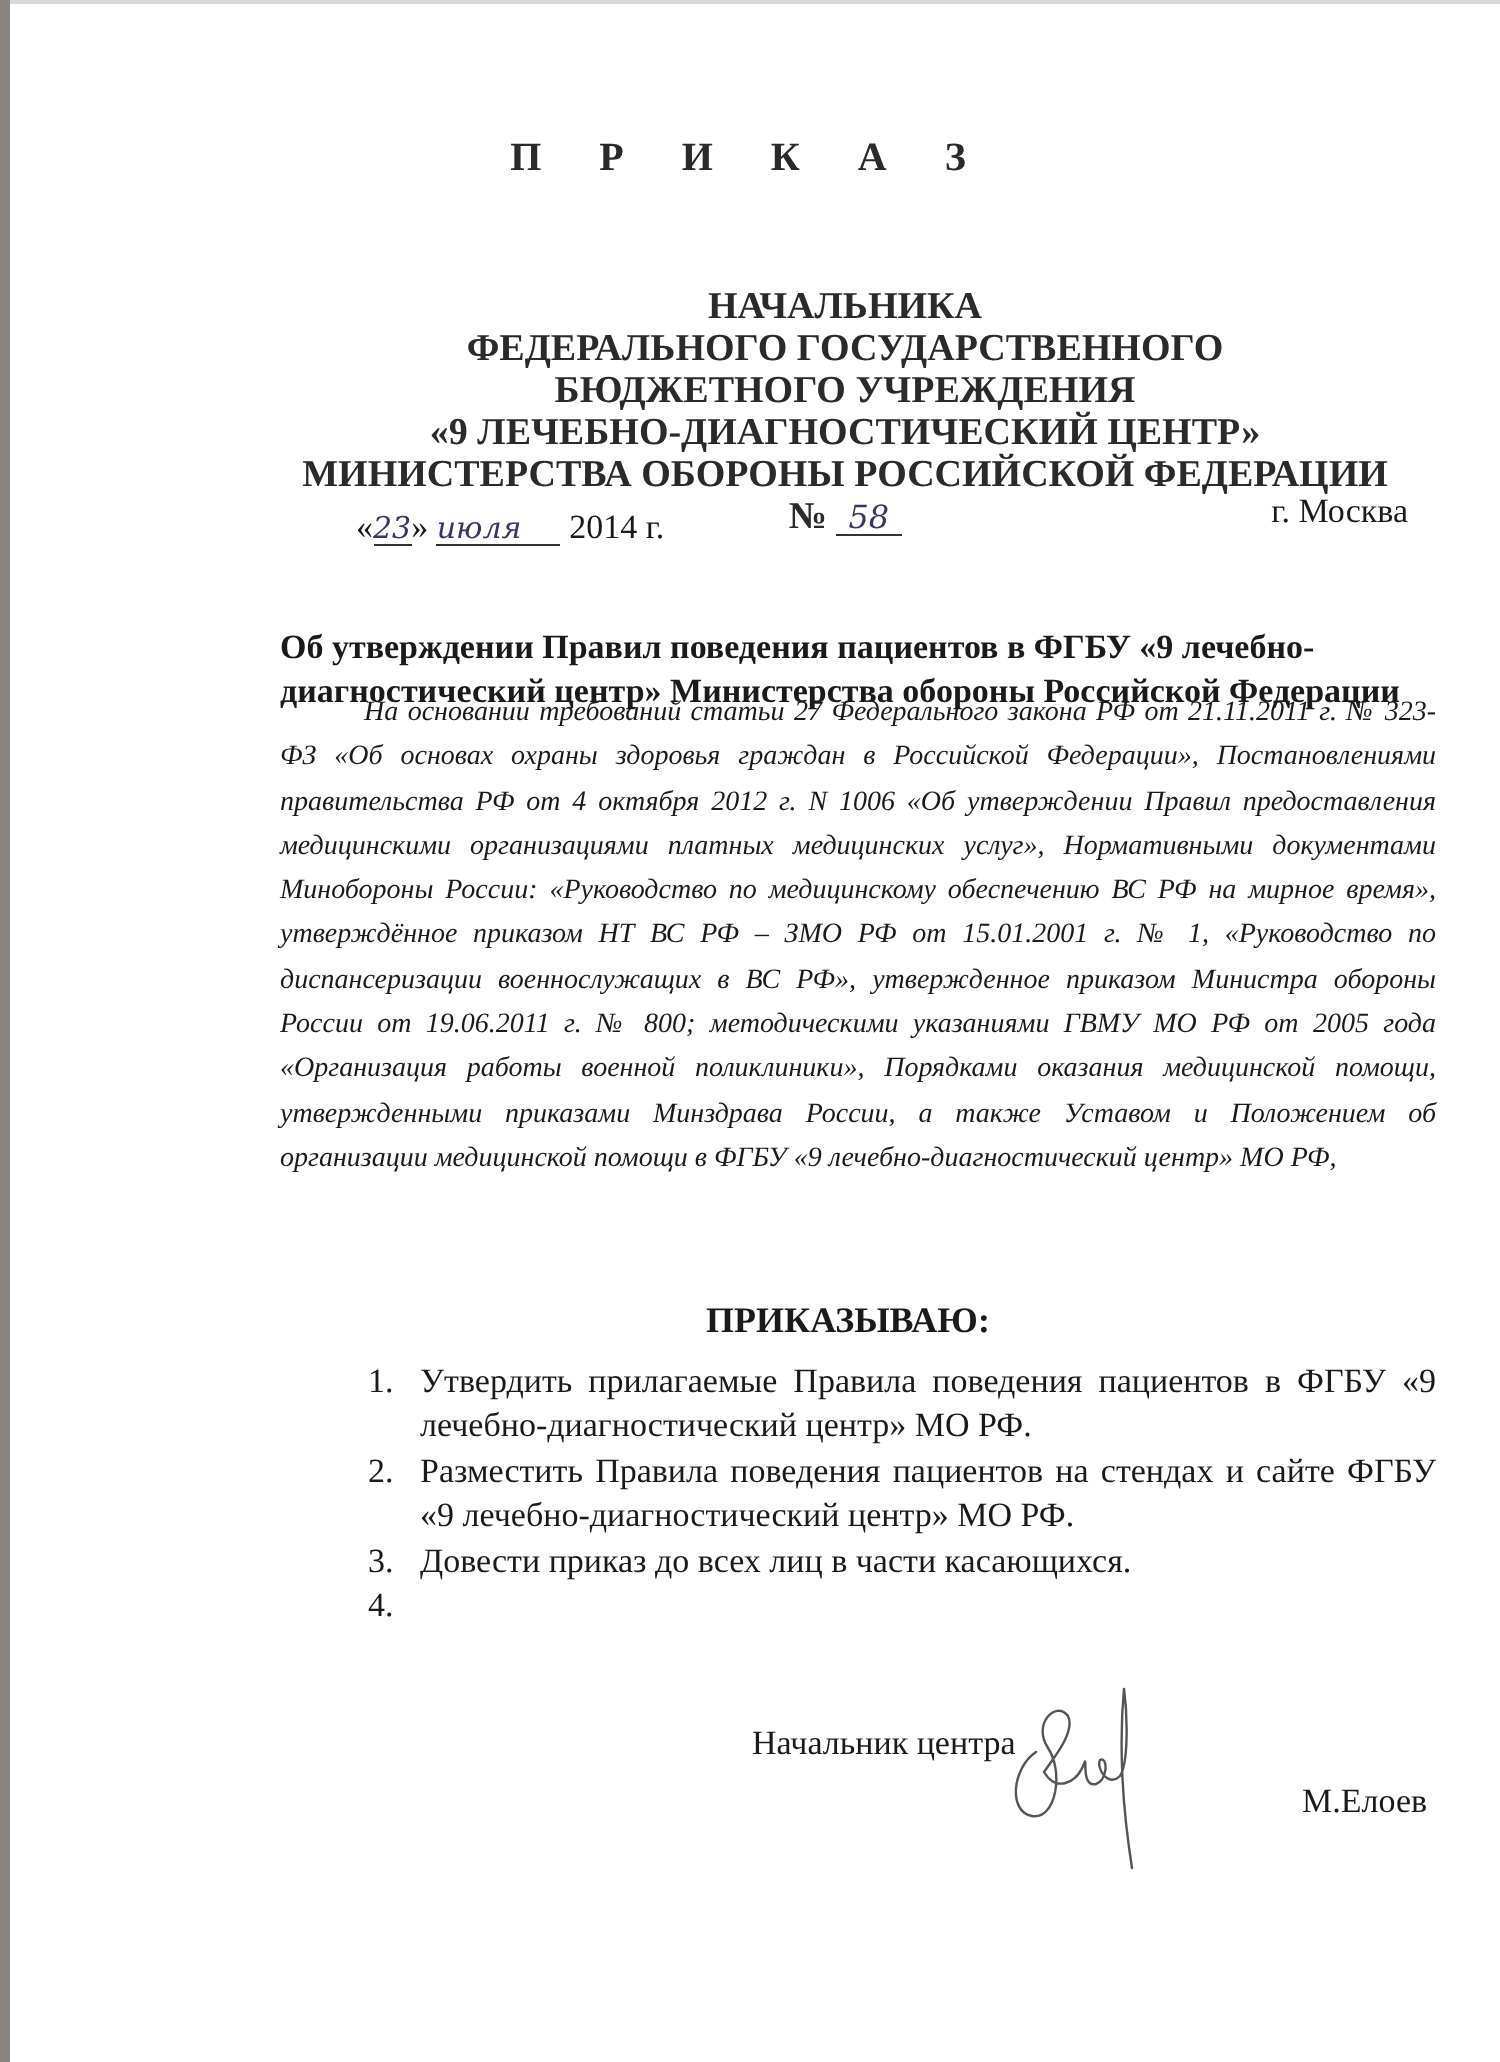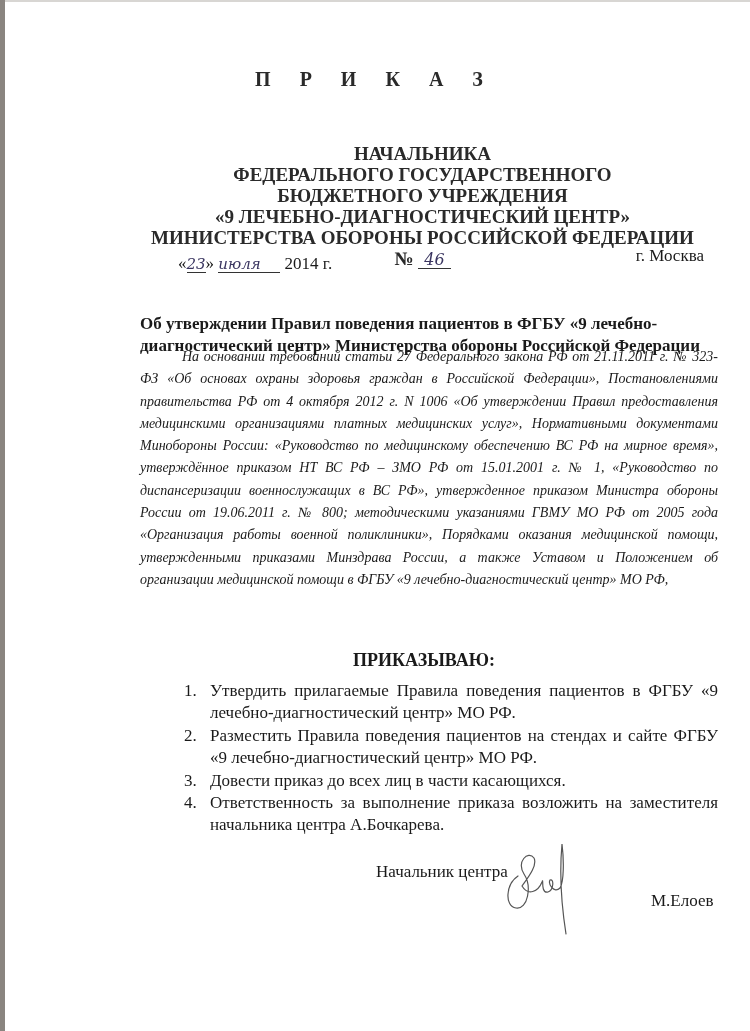--- a/index.html
+++ b/index.html
@@ -68,21 +68,21 @@
 <div class="abs title">П Р И К А З</div>
 
 <div class="abs hdr" style="top:117px;margin-top:26px;">
   <div>НАЧАЛЬНИКА</div>
   <div>ФЕДЕРАЛЬНОГО ГОСУДАРСТВЕННОГО</div>
   <div>БЮДЖЕТНОГО УЧРЕЖДЕНИЯ</div>
   <div>«9 ЛЕЧЕБНО-ДИАГНОСТИЧЕСКИЙ ЦЕНТР»</div>
   <div>МИНИСТЕРСТВА ОБОРОНЫ РОССИЙСКОЙ ФЕДЕРАЦИИ</div>
   <div class="num-line">
     <span>№</span>
-    <span class="hand">46</span>
+    <span class="hand">58</span>
   </div>
 </div>
 
 <div class="abs dateline">
   <span>«</span><span class="date-hand">23</span><span>»</span>
   <span class="date-hand" style="width:62px;">июля</span>
   <span>2014 г.</span>
 </div>
 
 <div class="abs city">г. Москва</div>
@@ -90,21 +90,21 @@
 <div class="abs subject">Об утверждении Правил поведения пациентов в ФГБУ «9 лечебно-диагностический центр» Министерства обороны Российской Федерации</div>
 
 <div class="abs body-text">На основании требований статьи 27 Федерального закона РФ от 21.11.2011 г. № 323-ФЗ «Об основах охраны здоровья граждан в Российской Федерации», Постановлениями правительства РФ от 4 октября 2012 г. N 1006 «Об утверждении Правил предоставления медицинскими организациями платных медицинских услуг», Нормативными документами Минобороны России: «Руководство по медицинскому обеспечению ВС РФ на мирное время», утверждённое приказом НТ ВС РФ – ЗМО РФ от 15.01.2001 г. № 1, «Руководство по диспансеризации военнослужащих в ВС РФ», утвержденное приказом Министра обороны России от 19.06.2011 г. № 800; методическими указаниями ГВМУ МО РФ от 2005 года «Организация работы военной поликлиники», Порядками оказания медицинской помощи, утвержденными приказами Минздрава России, а также Уставом и Положением об организации медицинской помощи в ФГБУ «9 лечебно-диагностический центр» МО РФ,</div>
 
 <div class="abs order-word">ПРИКАЗЫВАЮ:</div>
 
 <ol class="abs items">
   <li><span class="n">1.</span><span>Утвердить прилагаемые Правила поведения пациентов в ФГБУ «9 лечебно-диагностический центр» МО РФ.</span></li>
   <li><span class="n">2.</span><span>Разместить  Правила поведения пациентов на стендах и сайте ФГБУ «9 лечебно-диагностический центр» МО РФ.</span></li>
   <li><span class="n">3.</span><span>Довести приказ до всех лиц в части касающихся.</span></li>
-  <li><span class="n">4.</span><span>Ответственность за выполнение приказа возложить на заместителя начальника центра А.Бочкарева.</span></li>
+  <li><span class="n">4.</span></li>
 </ol>
 
 <div class="abs signer-title">Начальник центра</div>
 
 <svg class="abs signature" viewBox="0 0 80 100">
   <path d="M20 40 C 8 48, 6 70, 18 72 C 30 74, 34 50, 26 38 C 18 26, 30 14, 36 22 C 40 30, 28 44, 24 50 C 30 60, 40 56, 44 46 C 46 40, 42 58, 50 56 C 56 54, 56 42, 52 44 C 50 48, 56 58, 62 52 C 66 46, 66 24, 64 8 C 62 30, 62 60, 68 98" fill="none" stroke="#555" stroke-width="1.2" stroke-linecap="round"></path>
 </svg>
 
 <div class="abs signer-name">М.Елоев</div>
 

